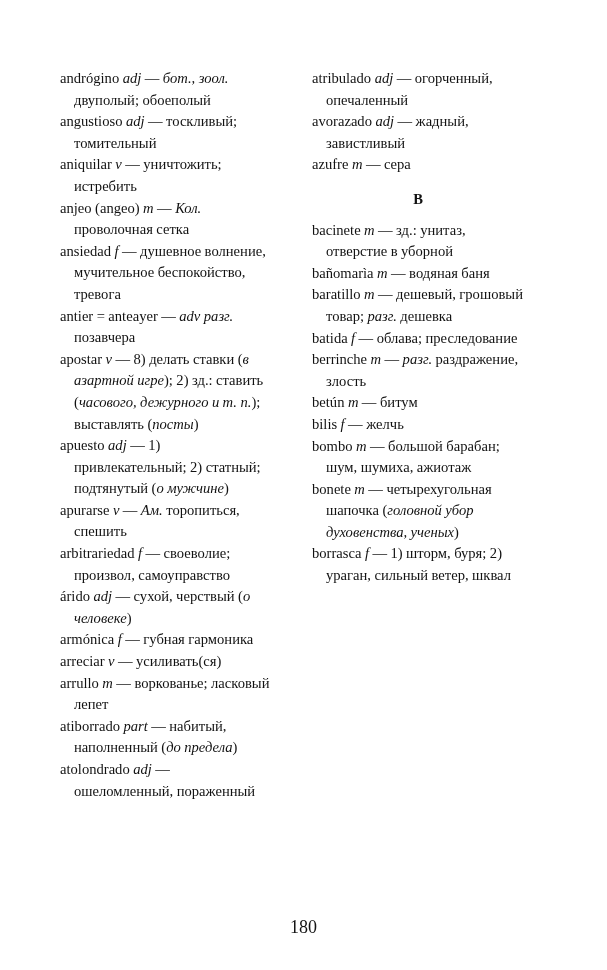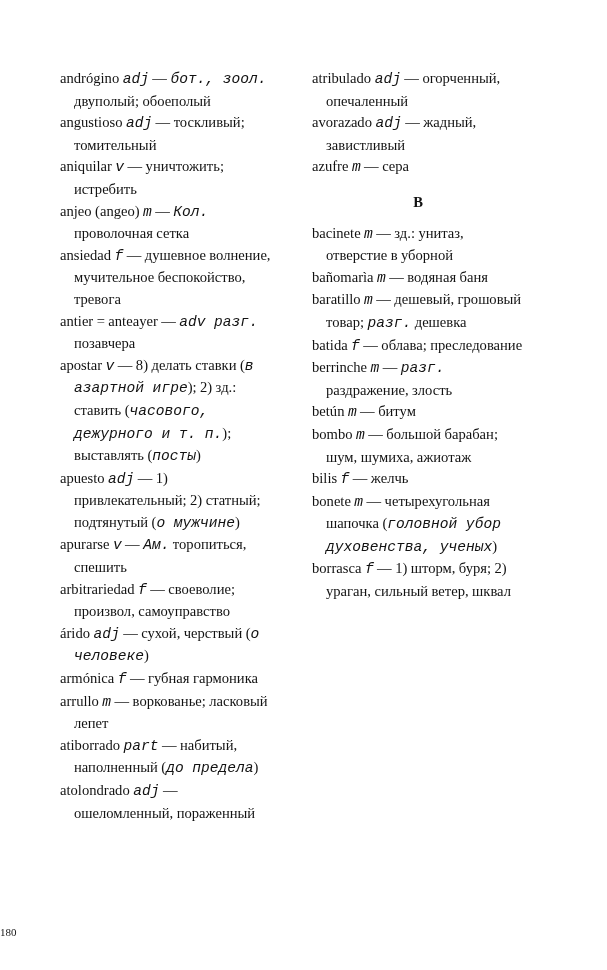--- a/index.html
+++ b/index.html
@@ -37,36 +37,35 @@
     text-indent: -14px;
     margin: 0 0 0 0;
     text-align: left;
     word-spacing: -0.2px;
   }
   .hw {
     font-weight: normal;
   }
   .it {
     font-style: italic;
-    font-family: Liberation Mono, monospace;
   }
   .section-letter {
     font-size: 14.6px;
     line-height: 21.6px;
     font-weight: bold;
     text-align: center;
     padding: 13px 0 9px 0;
   }
   .folio {
     position: absolute;
     left: 0;
     right: 0;
     bottom: 32px;
-    text-align: left;
-    font-size: 11px;
+    text-align: center;
+    font-size: 18px;
     color: #141414;
   }
 </style>
 </head>
 <body>
 
 <div class="page">
   <div class="columns">
 
     <div class="column">
@@ -76,42 +75,43 @@
           <p class="entry"><span class="hw">aniquilar </span><span class="it">v</span><span> — уничтожить; истребить</span></p>
           <p class="entry"><span class="hw">anjeo (angeo) </span><span class="it">m</span><span> — </span><span class="it">Кол.</span><span> проволочная сетка</span></p>
           <p class="entry"><span class="hw">ansiedad </span><span class="it">f</span><span> — душевное волнение, мучительное беспокойство, тревога</span></p>
           <p class="entry"><span class="hw">antier = anteayer </span><span>— </span><span class="it">adv разг.</span><span> позавчера</span></p>
           <p class="entry"><span class="hw">apostar </span><span class="it">v</span><span> — 8) делать ставки (</span><span class="it">в азартной игре</span><span>); 2) зд.: ставить (</span><span class="it">часового, дежурного и т. п.</span><span>); выставлять (</span><span class="it">посты</span><span>)</span></p>
           <p class="entry"><span class="hw">apuesto </span><span class="it">adj</span><span> — 1) привлекательный; 2) статный; подтянутый (</span><span class="it">о мужчине</span><span>)</span></p>
           <p class="entry"><span class="hw">apurarse </span><span class="it">v</span><span> — </span><span class="it">Ам.</span><span> торопиться, спешить</span></p>
           <p class="entry"><span class="hw">arbitrariedad </span><span class="it">f</span><span> — своеволие; произвол, самоуправство</span></p>
           <p class="entry"><span class="hw">árido </span><span class="it">adj</span><span> — сухой, черствый (</span><span class="it">о человеке</span><span>)</span></p>
           <p class="entry"><span class="hw">armónica </span><span class="it">f</span><span> — губная гармоника</span></p>
+          <p class="entry"><span class="hw">arreciar </span><span class="it">v</span><span> — усиливать(ся)</span></p>
           <p class="entry"><span class="hw">arrullo </span><span class="it">m</span><span> — воркованье; ласковый лепет</span></p>
           <p class="entry"><span class="hw">atiborrado </span><span class="it">part</span><span> — набитый, наполненный (</span><span class="it">до предела</span><span>)</span></p>
           <p class="entry"><span class="hw">atolondrado </span><span class="it">adj</span><span> — ошеломленный, пораженный</span></p>
         </div>
     </div>
 
     <div class="column">
       <div id="right-entries-top">
           <p class="entry"><span class="hw">atribulado </span><span class="it">adj</span><span> — огорченный, опечаленный</span></p>
           <p class="entry"><span class="hw">avorazado </span><span class="it">adj</span><span> — жадный, завистливый</span></p>
           <p class="entry"><span class="hw">azufre </span><span class="it">m</span><span> — сера</span></p>
         </div>
       <div class="section-letter">B</div>
       <div id="right-entries-bottom">
           <p class="entry"><span class="hw">bacinete </span><span class="it">m</span><span> — зд.: унитаз, отверстие в уборной</span></p>
           <p class="entry"><span class="hw">bañomarìa </span><span class="it">m</span><span> — водяная баня</span></p>
           <p class="entry"><span class="hw">baratillo </span><span class="it">m</span><span> — дешевый, грошовый товар; </span><span class="it">разг.</span><span> дешевка</span></p>
           <p class="entry"><span class="hw">batida </span><span class="it">f</span><span> — облава; преследование</span></p>
           <p class="entry"><span class="hw">berrinche </span><span class="it">m</span><span> — </span><span class="it">разг.</span><span> раздражение, злость</span></p>
           <p class="entry"><span class="hw">betún </span><span class="it">m</span><span> — битум</span></p>
+          <p class="entry"><span class="hw">bilis </span><span class="it">f</span><span> — желчь</span></p>
           <p class="entry"><span class="hw">bombo </span><span class="it">m</span><span> — большой барабан; шум, шумиха, ажиотаж</span></p>
-          <p class="entry"><span class="hw">bilis </span><span class="it">f</span><span> — желчь</span></p>
           <p class="entry"><span class="hw">bonete </span><span class="it">m</span><span> — четырехугольная шапочка (</span><span class="it">головной убор духовенства, ученых</span><span>)</span></p>
           <p class="entry"><span class="hw">borrasca </span><span class="it">f</span><span> — 1) шторм, буря; 2) ураган, сильный ветер, шквал</span></p>
         </div>
     </div>
 
   </div>
 
   <div class="folio">180</div>
 </div>
 

